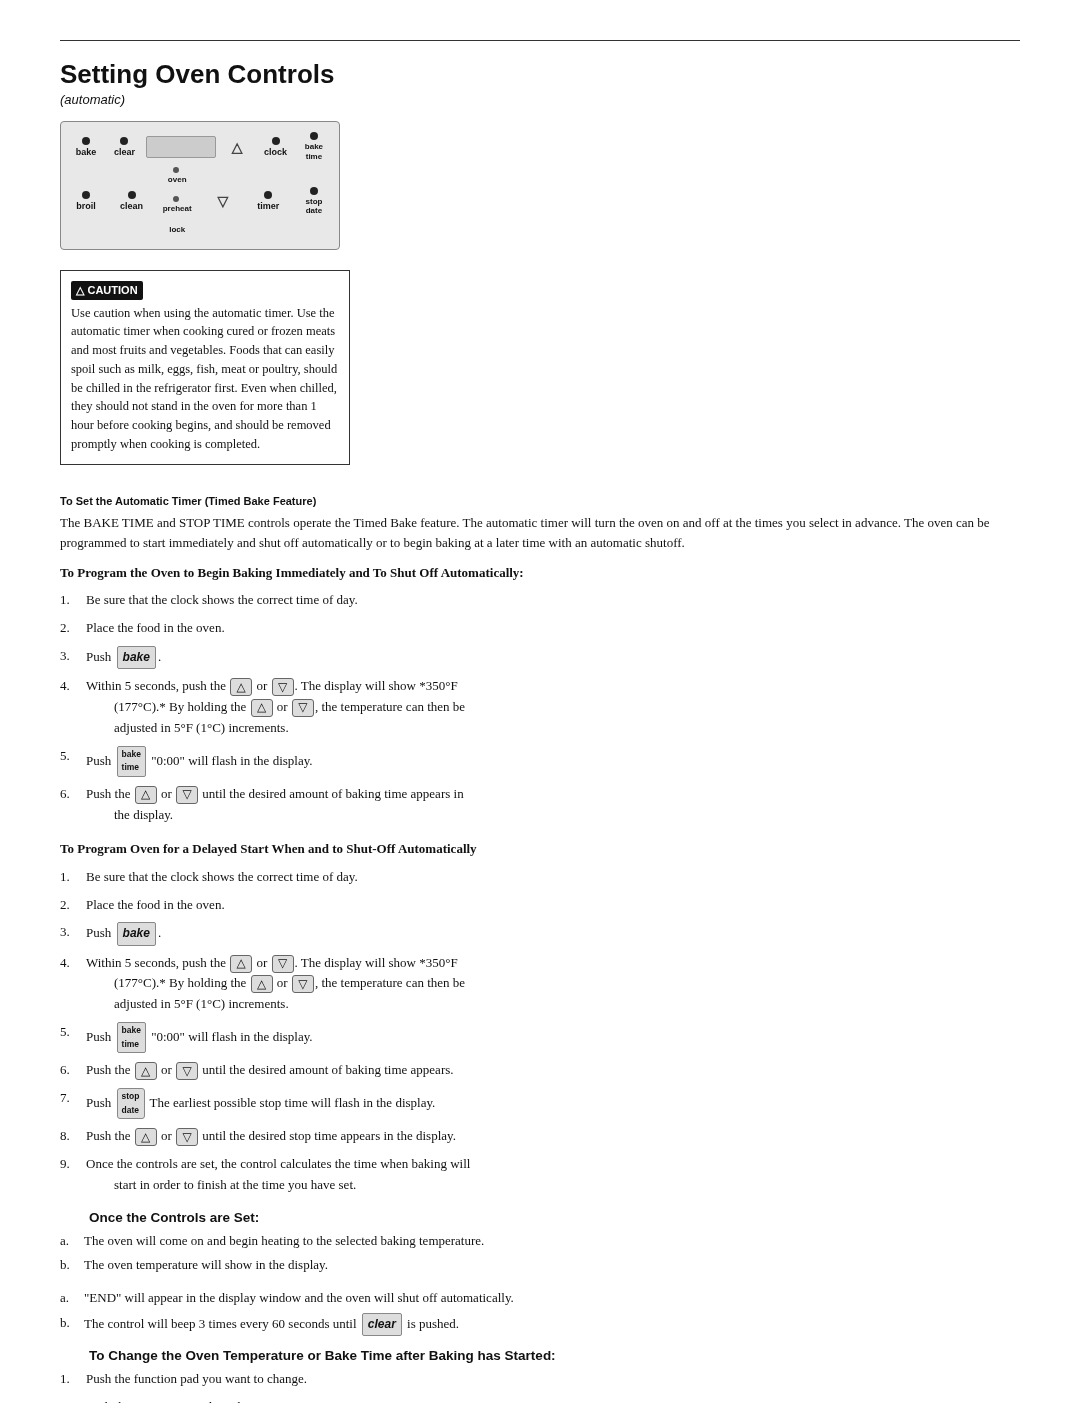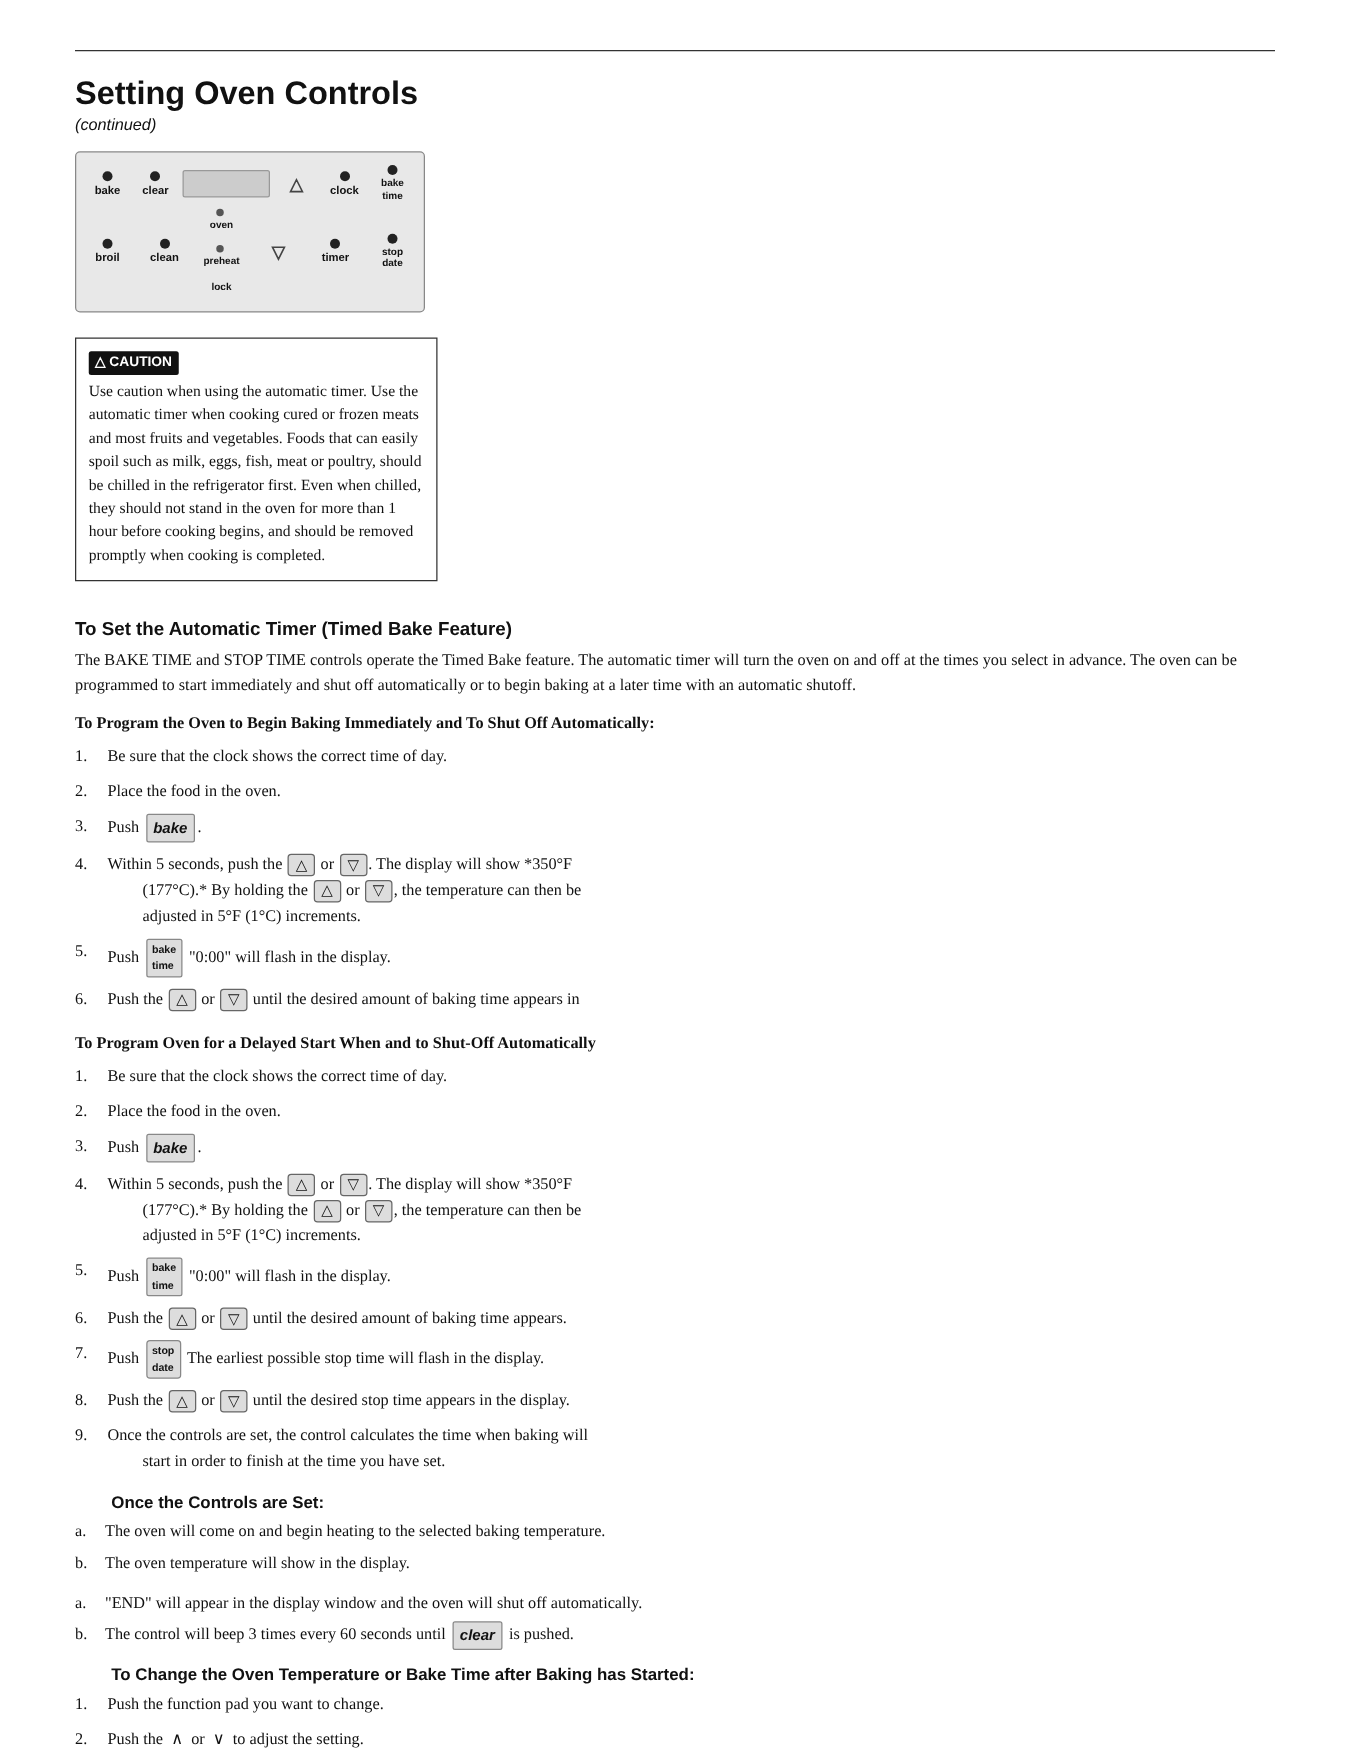--- a/index.html
+++ b/index.html
@@ -122,21 +122,21 @@
       font-size: 11px;
       font-weight: bold;
       border-radius: 2px;
       padding: 1px 5px;
       margin-right: 6px;
       font-family: Arial, sans-serif;
     }
 
     
     h2.subsection {
-      font-size: 15px;
+      font-size: 11px;
       font-weight: bold;
       font-family: Arial, sans-serif;
       margin-bottom: 6px;
     }
     .intro-text {
       font-size: 13px;
       line-height: 1.55;
       margin-bottom: 10px;
     }
     .bold-subhead {
@@ -266,21 +266,21 @@
   </style>
 </head>
 <body>
 
 <hr class="top-rule">
 
 <div class="page-layout">
 
   <div class="left-col">
     <h1 class="section-title">Setting Oven Controls</h1>
-    <div class="continued">(continued)</div>
+    <div class="continued">(automatic)</div>
 
     <div class="oven-panel">
       <div class="panel-row">
         <div class="panel-btn">
           <div class="dot"></div>
           <span>bake</span>
         </div>
         <div class="panel-btn">
           <div class="dot"></div>
           <span>clear</span>
@@ -369,20 +369,21 @@
         </span>
       </li>
       <li>
         <span class="step-num">5.</span>
         <span class="step-content">Push <span class="btn-inline bake-time">bake<br>time</span> "0:00" will flash in the display.</span>
       </li>
       <li>
         <span class="step-num">6.</span>
         <span class="step-content">
           Push the <span class="arrow-btn">△</span> or <span class="arrow-btn">▽</span> until the desired amount of baking time appears in
+          <span class="indent-line">the display.</span>
         </span>
       </li>
     </ol>
 
     <p class="bold-subhead">
       <strong>To Program Oven for a Delayed Start When and to Shut-Off Automatically</strong>
     </p>
     <ol class="steps-list">
       <li>
         <span class="step-num">1.</span>

